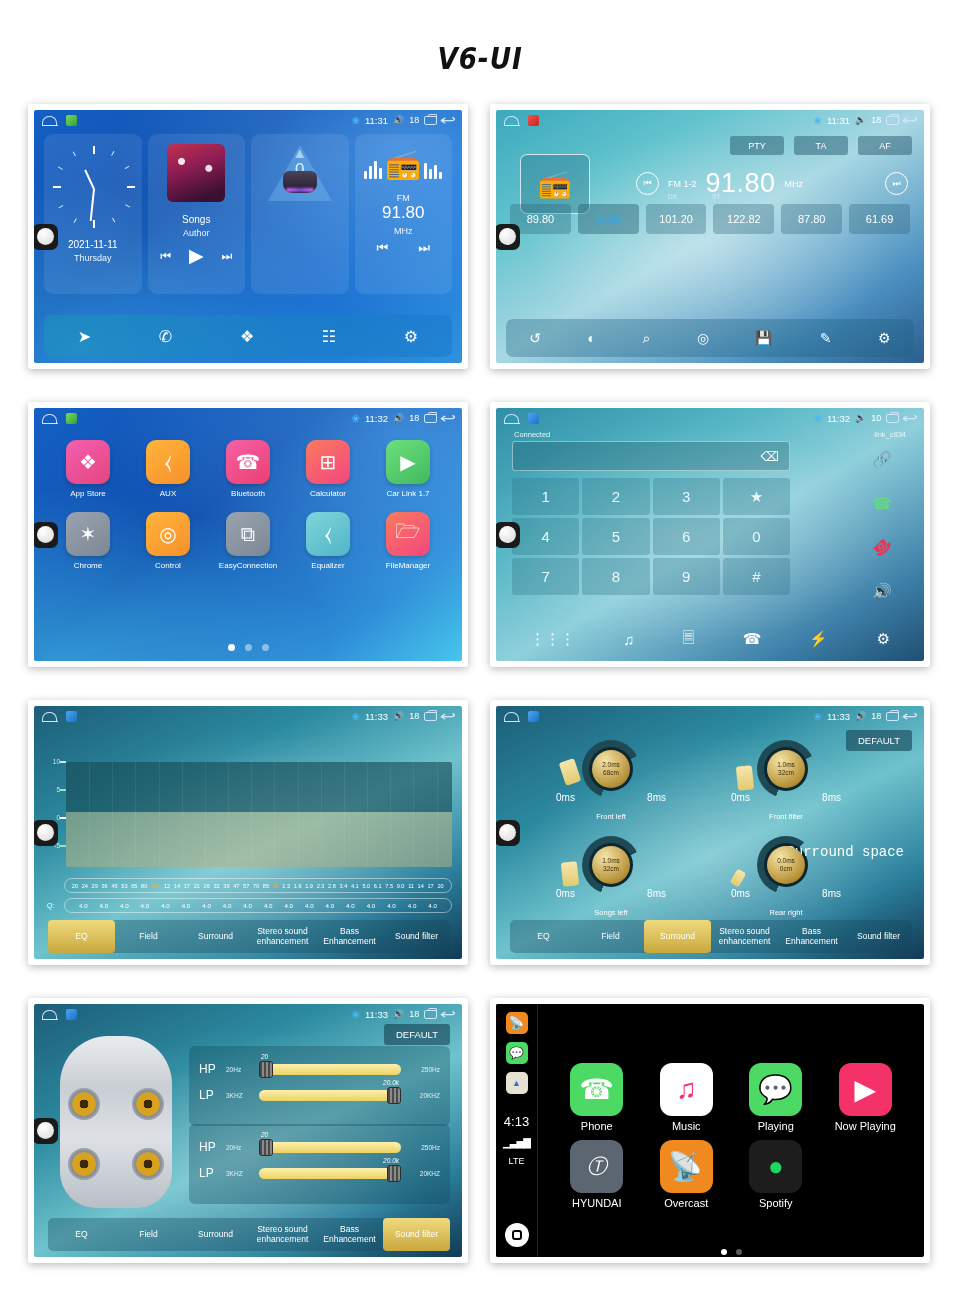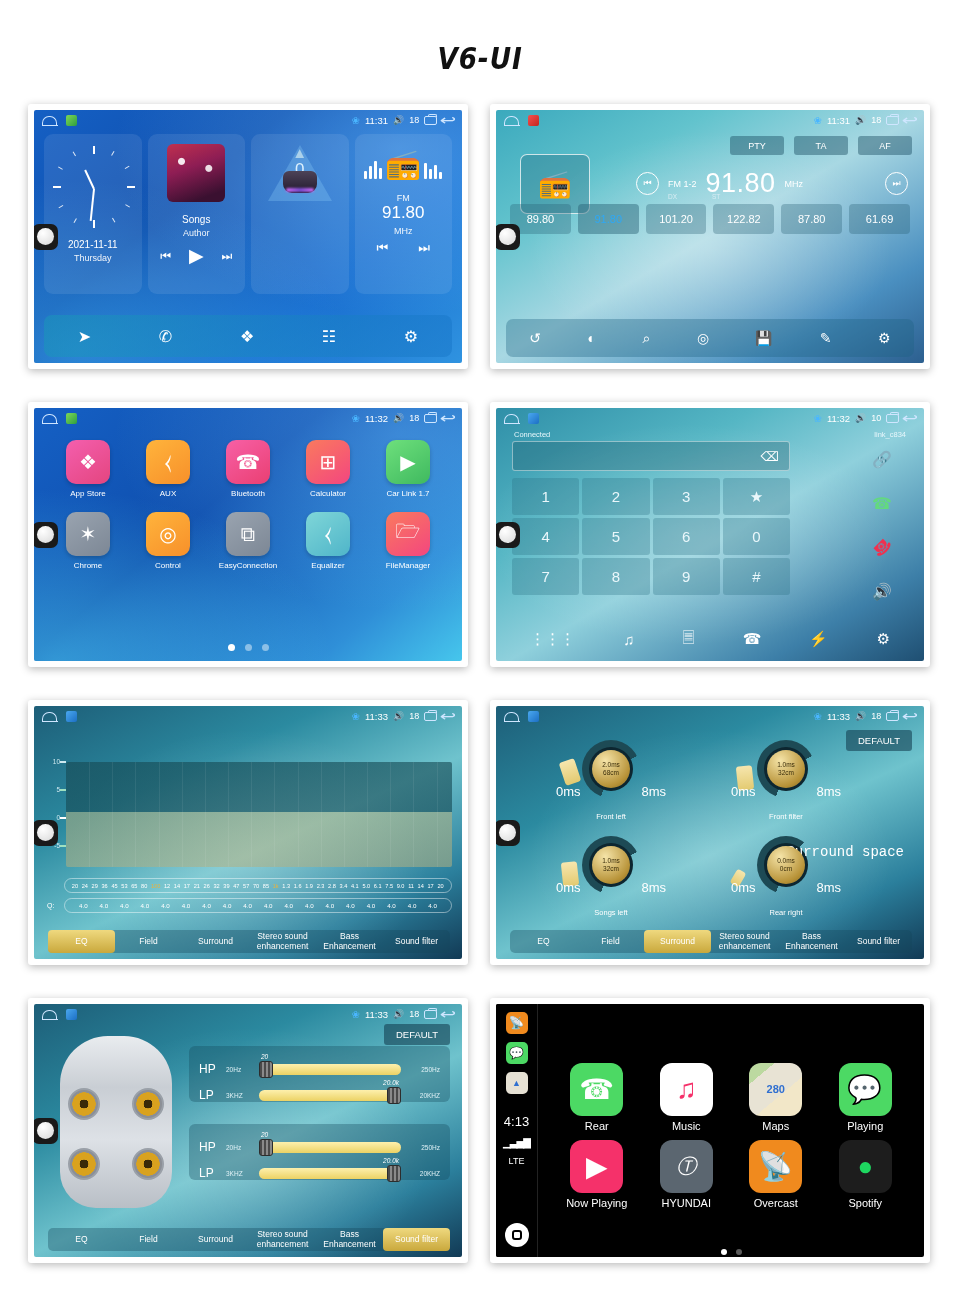--- a/index.html
+++ b/index.html
@@ -178,55 +178,55 @@
   .eqchart i{position:absolute;top:0;bottom:0;width:1px;background:rgba(255,255,255,.07);}
   .axis{position:absolute;top:52px;left:8px;width:24px;height:112px;color:#cfe9f0;font-size:6.5px;}
   .axis span{position:absolute;right:6px;}
   .axis u{position:absolute;right:0;width:6px;height:1.5px;background:#9fe0c0;}
   .freqbar{position:absolute;bottom:66px;left:30px;right:10px;height:15px;border:1px solid rgba(255,255,255,.45);
     border-radius:9px;display:flex;align-items:center;justify-content:space-around;color:#fff;font-size:5.6px;padding:0 5px;}
   .freqbar span.hi{color:#e8b33d;}
   .qbar{position:absolute;bottom:46px;left:30px;right:10px;height:15px;border:1px solid rgba(255,255,255,.45);
     border-radius:9px;display:flex;align-items:center;justify-content:space-around;color:#fff;font-size:6.2px;padding:0 8px;}
   .qlbl{position:absolute;bottom:46px;left:13px;height:15px;display:flex;align-items:center;color:#fff;font-size:7px;}
-  .tabs{position:absolute;bottom:6px;left:14px;right:12px;height:23px;border-radius:5px;
+  .tabs{position:absolute;bottom:6px;left:14px;right:12px;height:33px;border-radius:5px;
     background:rgba(20,70,90,.35);display:flex;align-items:stretch;}
   .tab{flex:1;display:flex;align-items:center;justify-content:center;text-align:center;
     color:#fff;font-size:8.5px;line-height:1.15;border-radius:4px;padding:0 2px;}
   .tab.on{background:linear-gradient(180deg,#e8cf72,#c9a party 100%);}
   .tab.on{background:linear-gradient(180deg,#efd97f,#c9a83c);color:#fff;}
 
   
   .knobs{position:absolute;top:34px;left:20px;right:20px;height:180px;}
   .kwrap{position:absolute;width:110px;height:82px;}
   .kring{position:absolute;left:26px;top:0;width:58px;height:58px;border-radius:50%;
     background:conic-gradient(from 200deg,#1d4a55 0 62%, rgba(255,255,255,0) 62%);
     display:flex;align-items:center;justify-content:center;}
   .kring:after{content:"";position:absolute;inset:7px;border-radius:50%;background:#0d2630;}
   .kcenter{position:relative;z-index:2;width:38px;height:38px;border-radius:50%;
     background:radial-gradient(circle at 35% 28%,#f5e4a8,#b79237 70%,#7d6320);
     display:flex;flex-direction:column;align-items:center;justify-content:center;color:#3a2d0a;
     font-size:6.5px;line-height:1.25;}
   .kpointer{position:absolute;left:6px;top:20px;width:16px;height:24px;
     background:linear-gradient(180deg,#f6e6ae,#e3ca70);border-radius:3px;transform:rotate(-18deg);}
-  .kms{position:absolute;top:44px;color:#fff;font-size:13px;}
+  .kms{position:absolute;top:52px;color:#fff;font-size:10px;}
   .kms.l{left:0;} .kms.r{right:0;}
   .klbl{position:absolute;top:72px;left:0;right:0;text-align:center;color:#fff;font-size:7.5px;}
   .surlbl{position:absolute;top:104px;left:0;right:0;text-align:right;color:#fff;font-size:14px;font-family:Liberation Mono, monospace;}
   .defbtn{position:absolute;top:24px;right:12px;height:21px;padding:0 12px;border-radius:3px;
     background:rgba(15,55,72,.55);color:#fff;font-size:9.5px;display:flex;align-items:center;}
 
   
   .carimg{position:absolute;top:32px;left:26px;width:112px;height:172px;
     background:linear-gradient(180deg,#e9ecef 0%,#c9ced4 30%,#dde1e6 60%,#b9bfc6 100%);
     border-radius:48px 48px 36px 36px;}
   .spk{position:absolute;width:32px;height:32px;border-radius:50%;
     background:radial-gradient(circle at 50% 50%,#3a2a08 0 22%,#d9a21e 23% 58%,#8b8f96 60% 100%);
     border:2px solid #9aa0a8;}
-  .filtbox{position:absolute;left:155px;right:12px;height:56px;border-radius:6px;background:rgba(18,70,88,.33);
+  .filtbox{position:absolute;left:155px;right:12px;height:80px;border-radius:6px;background:rgba(18,70,88,.33);
     padding:10px 10px 0 10px;}
   .frow{display:flex;align-items:center;gap:7px;height:26px;position:relative;}
   .ftag{color:#fff;font-size:12px;width:20px;}
   .fhz{color:#dff1f6;font-size:6.5px;width:26px;}
   .ftrack{flex:1;height:11px;border-radius:6px;background:rgba(255,255,255,.12);position:relative;}
   .ffill{position:absolute;top:0;bottom:0;border-radius:6px;background:linear-gradient(180deg,#fdf0ad,#ecd264);}
   .fknob{position:absolute;top:-3px;width:14px;height:17px;border-radius:3px;
     background:repeating-linear-gradient(90deg,#4a4a4a 0 2px,#8a8a8a 2px 4px);border:1px solid #2d2d2d;}
   .fval{position:absolute;top:-11px;color:#fff;font-size:6.5px;}
   .fend{color:#dff1f6;font-size:6.5px;width:32px;text-align:right;}
@@ -856,31 +856,27 @@
         <div class="cp-time">4:13</div>
         <div class="cp-sig">▁▃▅▇</div>
         <div class="cp-lte">LTE</div>
         <div class="cp-home">
             <i></i>
           </div>
       </div>
       <div class="cp-grid">
         <div class="cpcell">
           <div class="cpbox" style="background:#4cd964">☎</div>
-          <div class="cplbl">Rear</div>
+          <div class="cplbl">Phone</div>
         </div>
         <div class="cpcell">
           <div class="cpbox" style="background:#ffffff;color:#f5316a">♫</div>
           <div class="cplbl">Music</div>
         </div>
         <div class="cpcell">
-          <div class="cpbox" style="background:linear-gradient(140deg,#bcd9a0 0 22%,#e8e3d4 22% 60%,#f2e7c8 60%);color:#2f6fd0;font-size:11px;font-weight:bold">280</div>
-          <div class="cplbl">Maps</div>
-        </div>
-        <div class="cpcell">
           <div class="cpbox" style="background:#4cd964">💬</div>
           <div class="cplbl">Playing</div>
         </div>
         <div class="cpcell">
           <div class="cpbox" style="background:#f5316a">▶</div>
           <div class="cplbl">Now Playing</div>
         </div>
         <div class="cpcell">
           <div class="cpbox" style="background:#5b6670;font-size:20px;font-style:italic">Ⓣ</div>
           <div class="cplbl">HYUNDAI</div>

